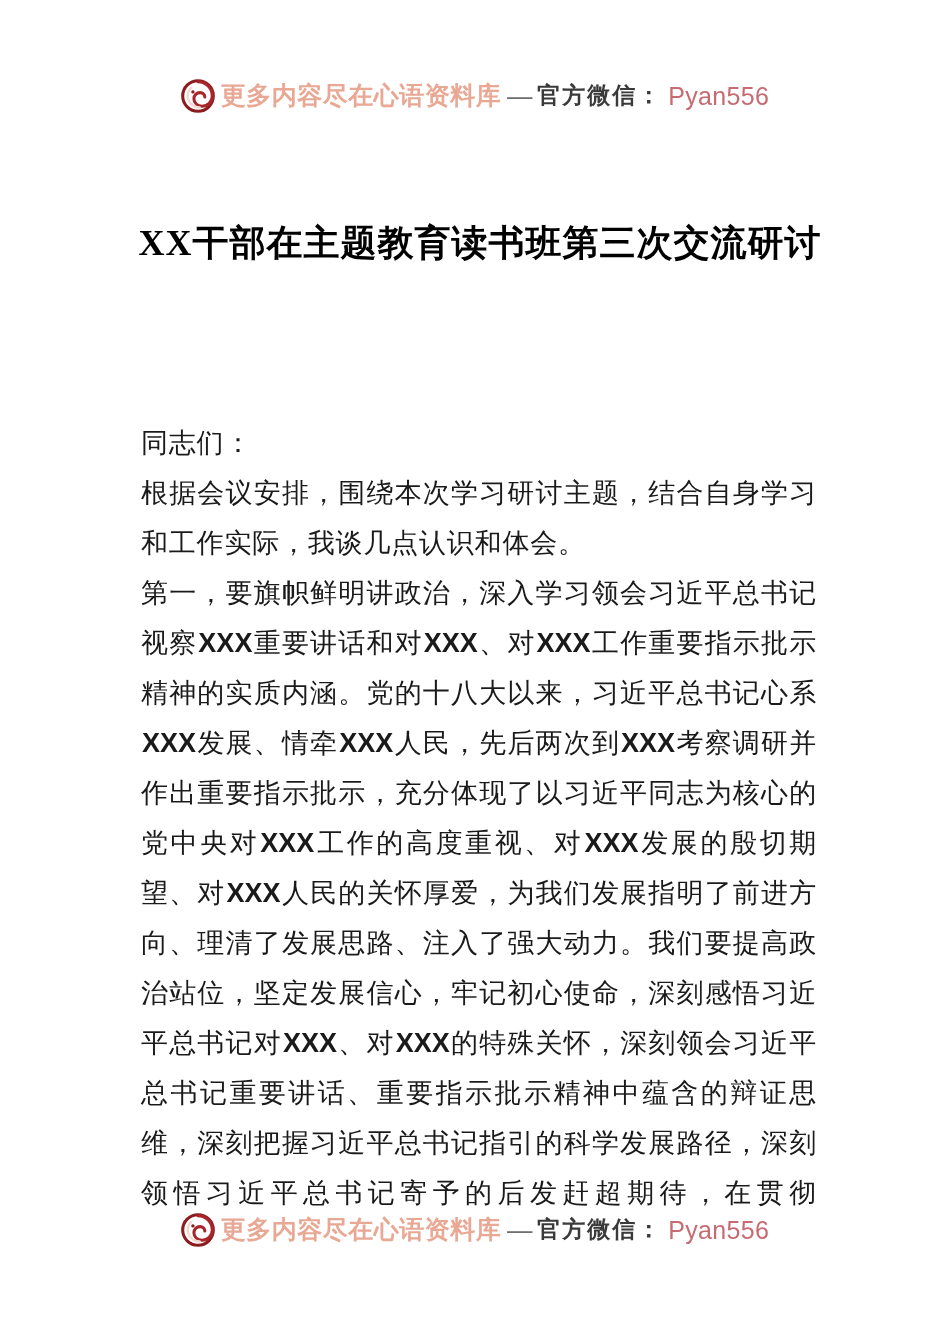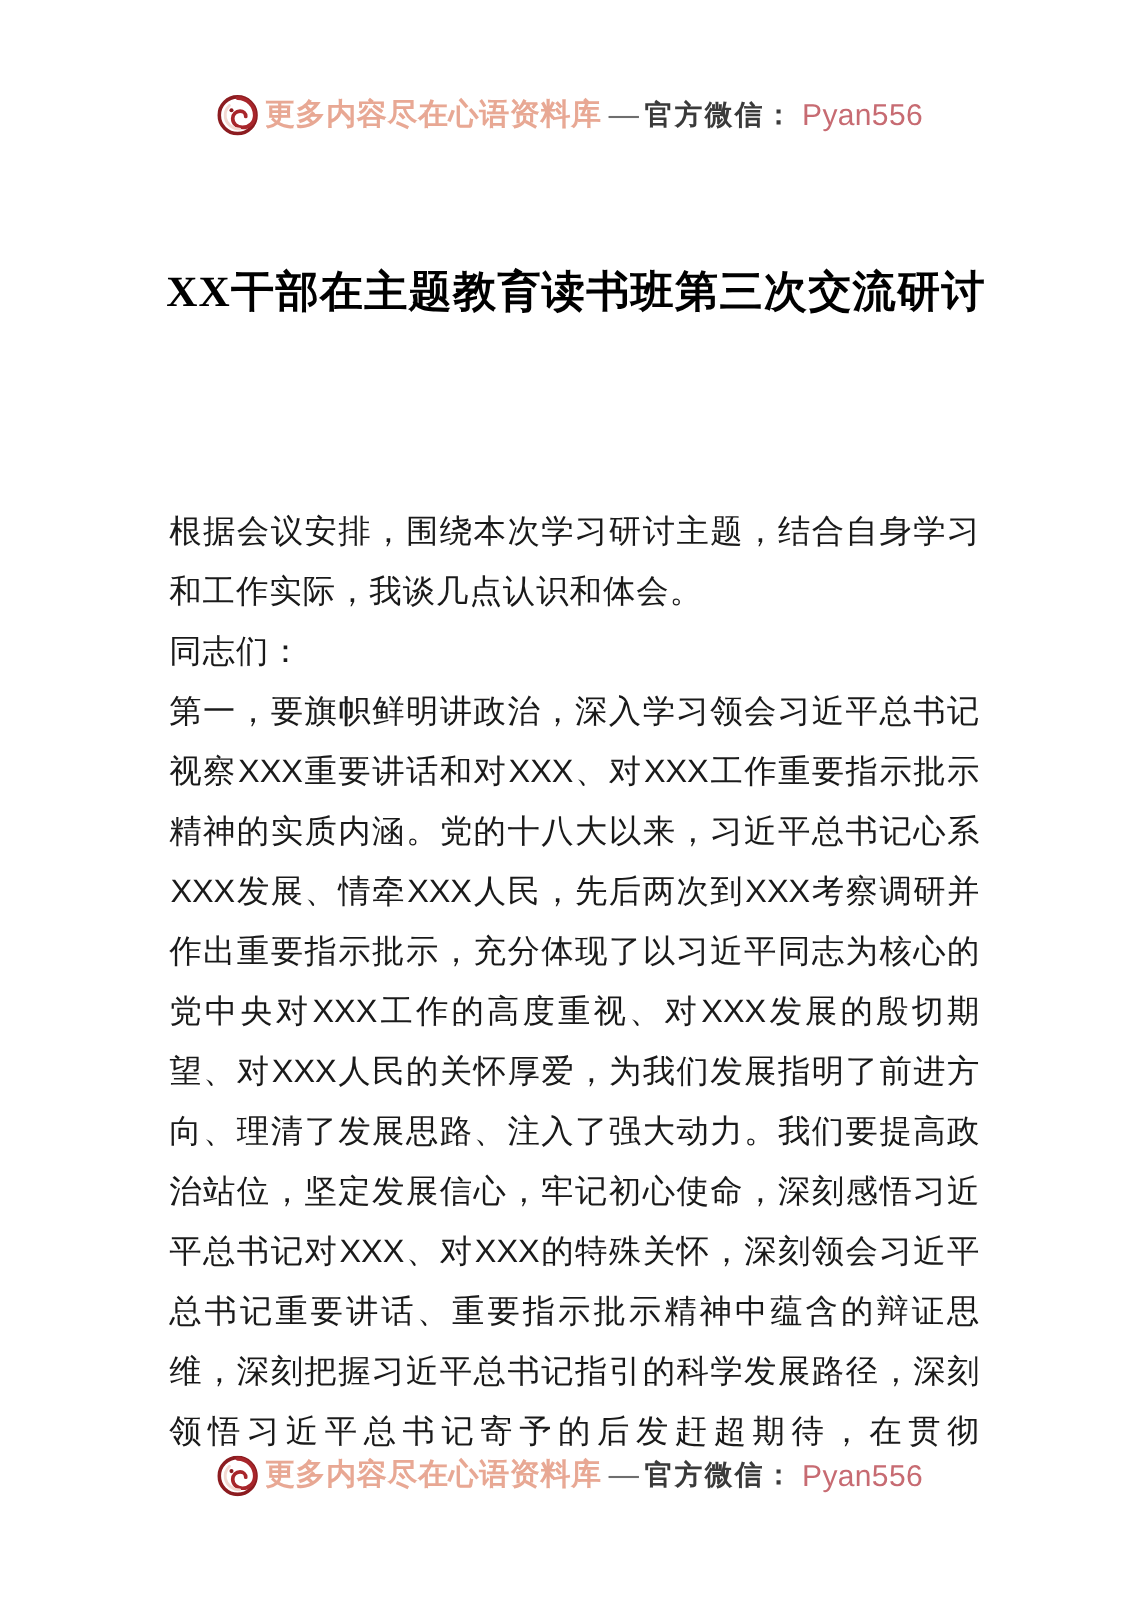--- a/index.html
+++ b/index.html
@@ -115,21 +115,21 @@
     text-justify: inter-ideograph;
   }
   .body-copy p.last-line {
     text-align: justify;
     text-align-last: justify;
   }
 
   
   .tok {
     font-family: "Liberation Sans", "DejaVu Sans", sans-serif;
-    font-weight: 400;
+    font-weight: 700;
     letter-spacing: 0;
     padding: 0 1px;
   }
 </style>
 </head>
 <body>
 
 <div class="page">
 
   <div class="watermark watermark-header">
@@ -145,22 +145,22 @@
     <span class="wm-dash" style="color:#6e6e6e">—</span>
     <span class="wm-wechat" style="color:#3a3a3a">官方微信：</span>
     <span class="wm-handle" style="color:#c76b72">Pyan556</span>
   </div>
 
   <h1 class="doc-title">
     <span class="tline">XX干部在主题教育读书班第三次交流研讨</span>
   </h1>
 
   <div class="body-copy">
+    <p>同志们：</p>
     <p>根据会议安排，围绕本次学习研讨主题，结合自身学习和工作实际，我谈几点认识和体会。</p>
-    <p>同志们：</p>
     <p class="last-line" id="para2"><span>第一，要旗帜鲜明讲政治，深入学习领会习近平总书记视察</span><span class="tok">XXX</span><span>重要讲话和对</span><span class="tok">XXX</span><span>、对</span><span class="tok">XXX</span><span>工作重要指示批示精神的实质内涵。党的十八大以来，习近平总书记心系</span><span class="tok">XXX</span><span>发展、情牵</span><span class="tok">XXX</span><span>人民，先后两次到</span><span class="tok">XXX</span><span>考察调研并作出重要指示批示，充分体现了以习近平同志为核心的党中央对</span><span class="tok">XXX</span><span>工作的高度重视、对</span><span class="tok">XXX</span><span>发展的殷切期望、对</span><span class="tok">XXX</span><span>人民的关怀厚爱，为我们发展指明了前进方向、理清了发展思路、注入了强大动力。我们要提高政治站位，坚定发展信心，牢记初心使命，深刻感悟习近平总书记对</span><span class="tok">XXX</span><span>、对</span><span class="tok">XXX</span><span>的特殊关怀，深刻领会习近平总书记重要讲话、重要指示批示精神中蕴含的辩证思维，深刻把握习近平总书记指引的科学发展路径，深刻领悟习近平总书记寄予的后发赶超期待，在贯彻</span></p>
   </div>
 
   <div class="watermark watermark-footer">
     <span class="wm-logo">
       <svg viewBox="0 0 100 100" width="34" height="34" aria-hidden="true">
         <circle cx="50" cy="50" r="45" fill="none" stroke="#8c1c20" stroke-width="9"></circle>
         <path d="M50 8 C74 8 92 28 92 50 C92 68 78 80 62 80 C48 80 38 70 38 58 C38 48 46 40 56 40 C64 40 70 46 70 53" fill="none" stroke="#a8262b" stroke-width="9" stroke-linecap="round"></path>
         <path d="M30 26 C22 34 18 44 20 56 C23 72 38 84 55 84" fill="none" stroke="#f3d9d2" stroke-width="7" stroke-linecap="round"></path>
         <circle cx="35" cy="38" r="5" fill="#8c1c20"></circle>

